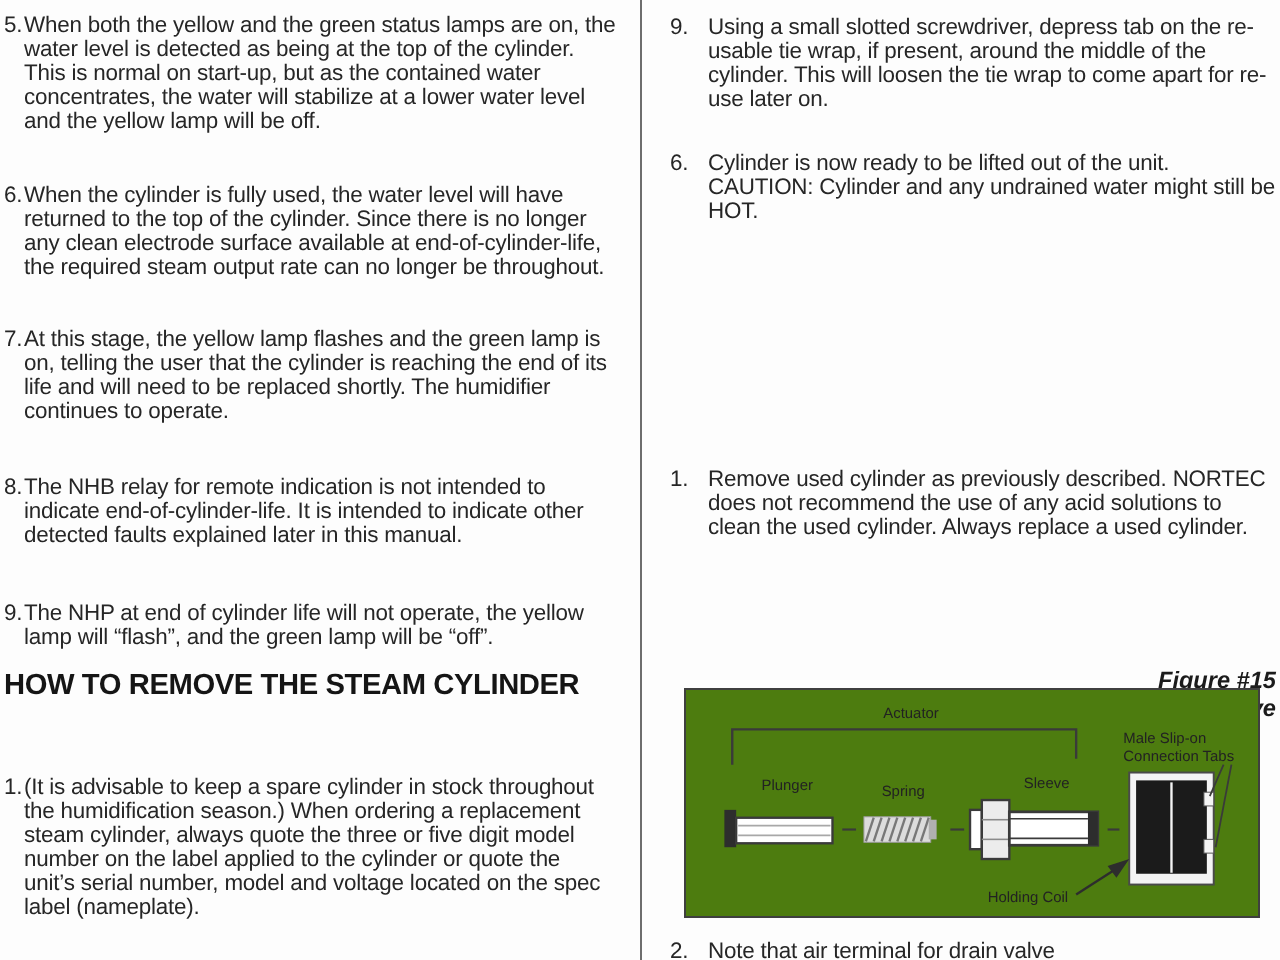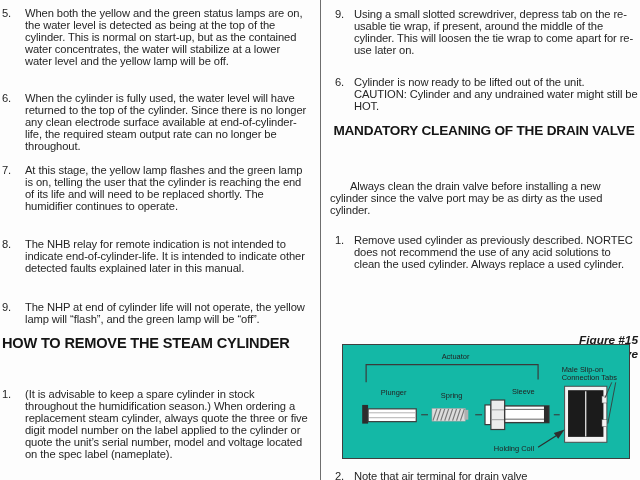--- a/index.html
+++ b/index.html
@@ -9,39 +9,39 @@
     font-family:"Liberation Sans", sans-serif; color:#262626;
   }
   .divider { position:absolute; left:320px; top:0; width:1px; height:480px; background:#6e6e6e; }
   .col { position:absolute; top:0; height:480px; }
   .col-left  { left:2px;   width:306px; }
   .col-right { left:330px; width:308px; }
 
   .li { position:absolute; left:0; width:100%; font-size:11.2px; line-height:12.1px; letter-spacing:-0.1px; }
   .num { position:absolute; left:0; top:0; }
   .col-right .num { left:5px; }
-  .txt { margin-left:23px; }
+  .txt { margin-left:10px; }
   .col-right .txt { margin-left:24px; }
 
   .h-left {
     position:absolute; left:0; margin:0; white-space:nowrap;
     font-size:14.6px; font-weight:bold; color:#151515; letter-spacing:-0.2px;
   }
   .h-right {
     position:absolute; left:0; width:100%; margin:0; text-align:center;
     font-size:13.6px; font-weight:bold; line-height:15.5px; color:#151515; letter-spacing:-0.2px;
   }
   .para { position:absolute; left:0; width:100%; font-size:11.2px; line-height:12.1px; text-indent:20px; letter-spacing:-0.1px; }
   .caption { position:absolute; left:0; width:100%; text-align:right;
     font-weight:bold; font-style:italic; font-size:11.8px; line-height:14px; color:#1b1b1b;margin-top:36px; }
   .u { }
 
   .figure-box {
     position:absolute; left:12px; top:344px; width:286px; height:113px;
-    border:1px solid #3f3f3f; background:#14b8a6; box-sizing:content-box;
+    border:1px solid #3f3f3f; background:#4d7c0f; box-sizing:content-box;
   }
   .figure-box svg { position:absolute; left:0; top:0; }
   .figlabel { font-family:"Liberation Sans", sans-serif; font-size:7.6px; fill:#222; }
 </style>
 </head>
 <body>
 
 <div class="page">
   <div class="divider"></div>
 
@@ -85,23 +85,21 @@
     <div class="li" style="top:8px">
       <span class="num">9.</span>
       <div class="txt">Using a small slotted screwdriver, depress tab on the re-usable tie wrap, if present, around the middle of the cylinder.  This will loosen the tie wrap to come apart for re-use later on.</div>
     </div>
 
     <div class="li" style="top:76px">
       <span class="num">6.</span>
       <div class="txt">Cylinder is now ready to be lifted out of the unit. CAUTION:  Cylinder and any undrained water might still be HOT.</div>
     </div>
 
-    <h2 class="h-right" style="top:123px">MANDATORY CLEANING OF THE DRAIN VALVE</h2>
 
-    <div class="para" style="top:180px">Always clean the drain valve before installing a new cylinder since the valve port may be as dirty as the used cylinder.</div>
 
     <div class="li" style="top:234px">
       <span class="num">1.</span>
       <div class="txt">Remove used cylinder as previously described. NORTEC does not recommend the use of any acid solutions to clean the used cylinder.  Always replace a used cylinder.</div>
     </div>
 
     <div class="caption" style="top:297px">
       <div>Figure #15</div>
       <div>Reassembly of the Using Valve and Fill Valve</div>
     </div>

